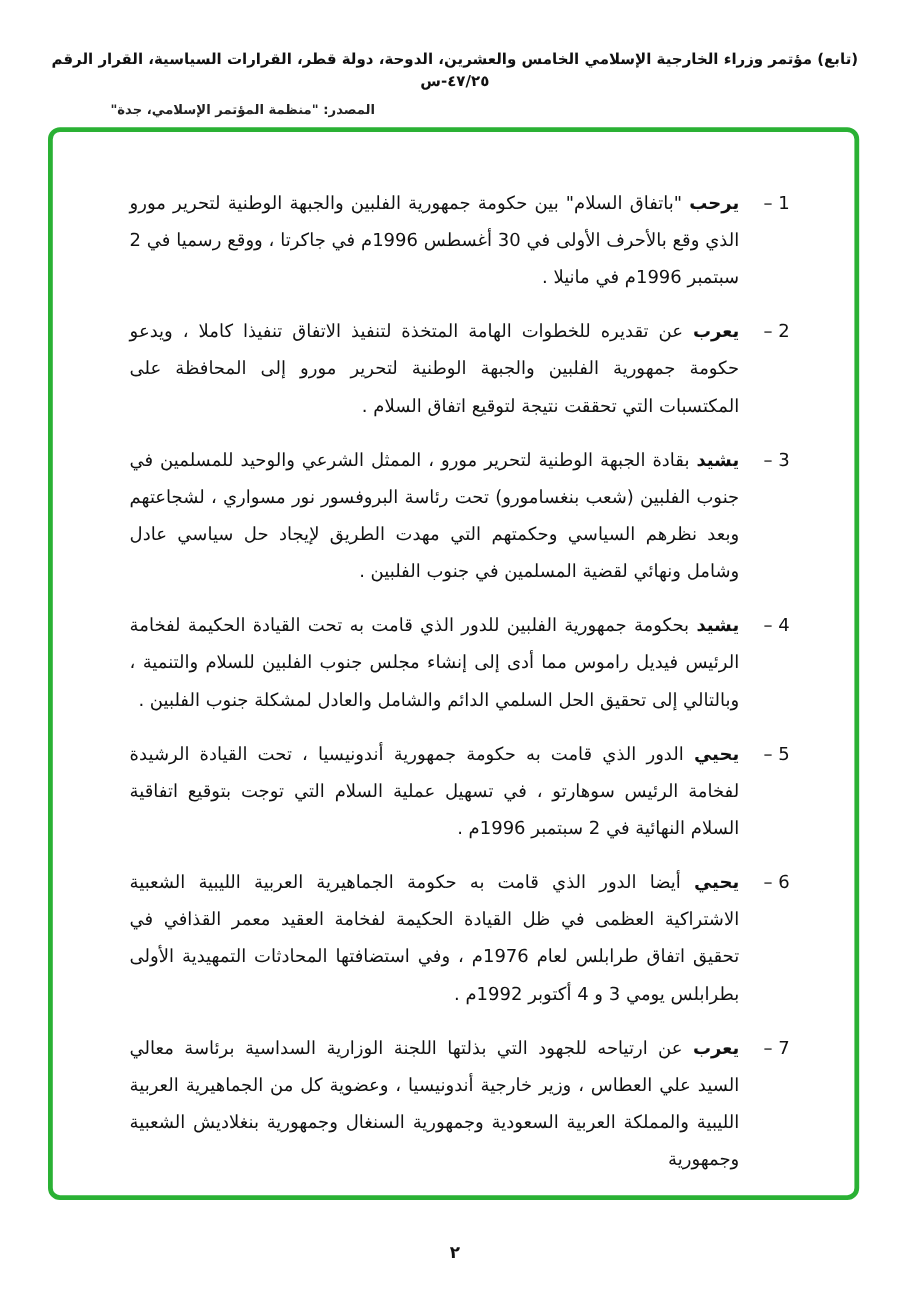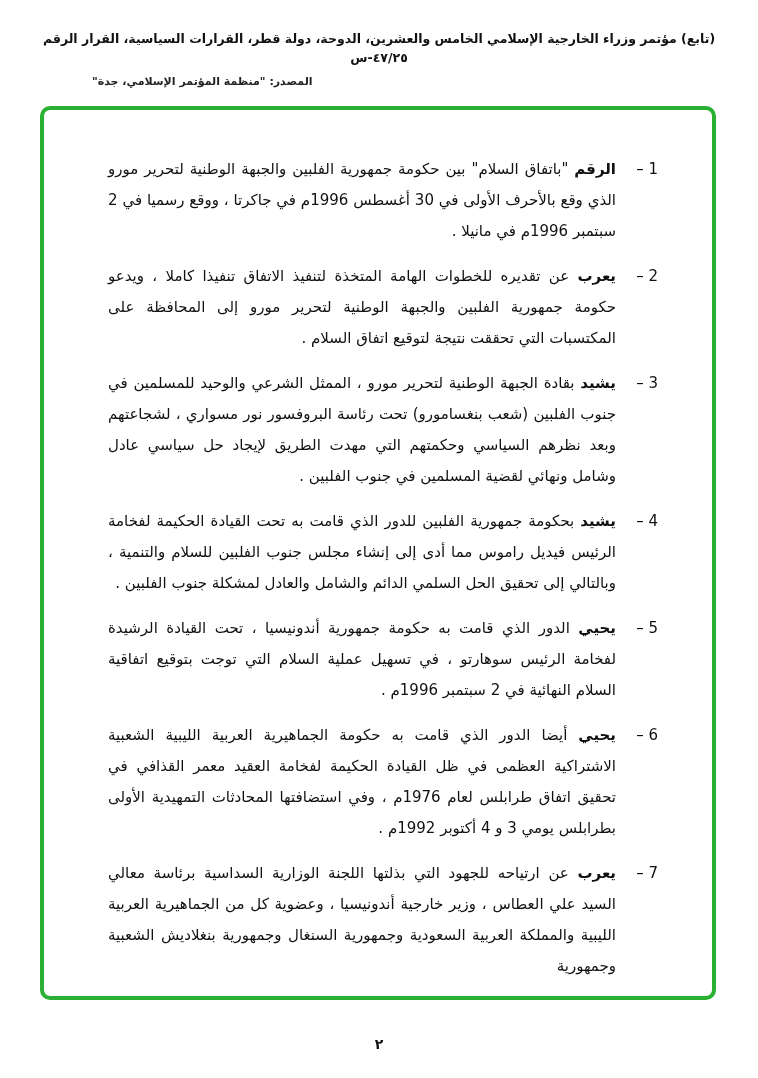--- a/index.html
+++ b/index.html
@@ -6,21 +6,21 @@
   html,body { background:#ffffff; }
   body {
     width:758px; height:1078px;
     position:relative; overflow:hidden;
     font-family:"DejaVu Sans", sans-serif;
     color:#111;
   }
   .page { width:758px; height:1078px; position:relative; direction:rtl; }
 
   
-  .header { padding-top:30px; }
+  .header { padding-top:40px; }
   .header-line1 {
     font-weight:bold; font-size:12.5px; line-height:1.5;
     text-align:center; padding:0 34px;
     direction:rtl;
   }
   .header-line2 {
     font-weight:bold; font-size:11px; margin-top:7px;
     direction:rtl; text-align:left; padding-left:92px;
     color:#222;
   }
@@ -64,21 +64,21 @@
 
   <div class="header">
     <div class="header-line1">(تابع) مؤتمر وزراء الخارجية الإسلامي الخامس والعشرين، الدوحة، دولة قطر، القرارات السياسية، القرار الرقم ٤٧/٢٥-س</div>
     <div class="header-line2">المصدر:  "منظمة المؤتمر الإسلامي، جدة"</div>
   </div>
 
   <div class="content-box" style="border-color: rgb(42, 177, 52);">
     <div id="paragraphs">
         <div class="para">
           <span class="para-num">1 –</span>
-          <div class="para-text"><span class="lead">الرقم</span> "باتفاق السلام" بين حكومة جمهورية الفلبين والجبهة الوطنية لتحرير مورو الذي وقع بالأحرف الأولى في 30 أغسطس 1996م في جاكرتا ، ووقع رسميا في 2 سبتمبر 1996م في مانيلا .</div>
+          <div class="para-text"><span class="lead">يرحب</span> "باتفاق السلام" بين حكومة جمهورية الفلبين والجبهة الوطنية لتحرير مورو الذي وقع بالأحرف الأولى في 30 أغسطس 1996م في جاكرتا ، ووقع رسميا في 2 سبتمبر 1996م في مانيلا .</div>
         </div>
         <div class="para">
           <span class="para-num">2 –</span>
           <div class="para-text"><span class="lead">يعرب</span> عن تقديره للخطوات الهامة المتخذة لتنفيذ الاتفاق تنفيذا كاملا ، ويدعو حكومة جمهورية الفلبين والجبهة الوطنية لتحرير مورو إلى المحافظة على المكتسبات التي تحققت نتيجة لتوقيع اتفاق السلام .</div>
         </div>
         <div class="para">
           <span class="para-num">3 –</span>
           <div class="para-text"><span class="lead">يشيد</span> بقادة الجبهة الوطنية لتحرير مورو ، الممثل الشرعي والوحيد للمسلمين في جنوب الفلبين (شعب بنغسامورو) تحت رئاسة البروفسور نور مسواري ، لشجاعتهم وبعد نظرهم السياسي وحكمتهم التي مهدت الطريق لإيجاد حل سياسي عادل وشامل ونهائي لقضية المسلمين في جنوب الفلبين .</div>
         </div>
         <div class="para">

